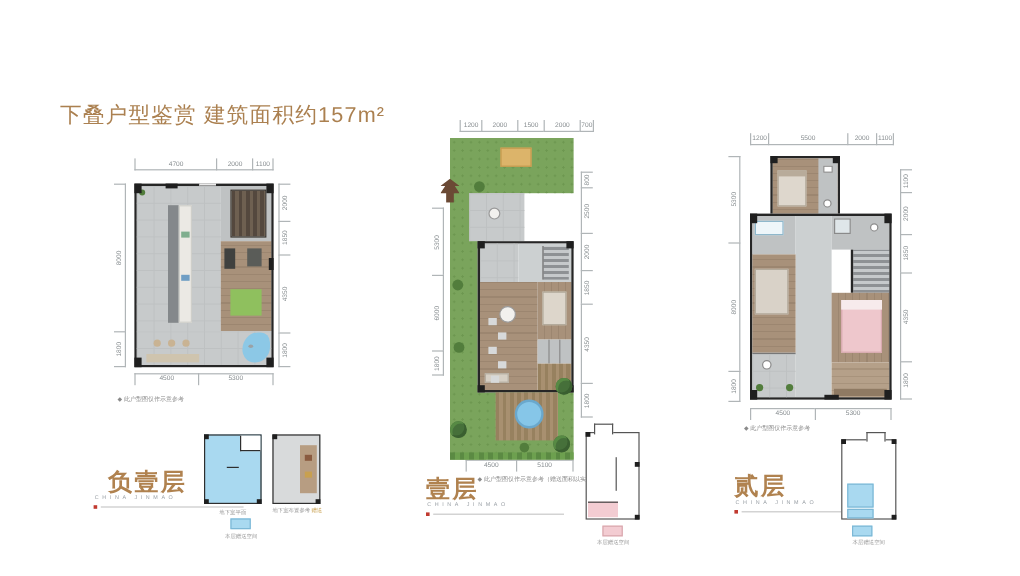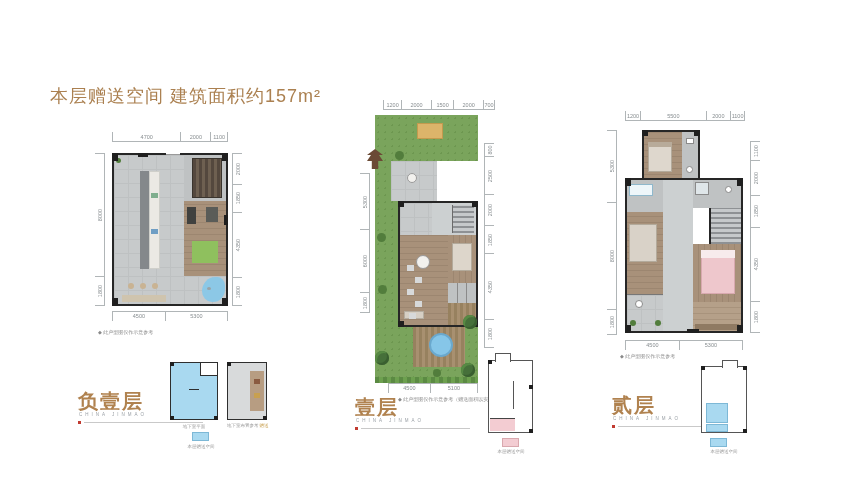--- a/index.html
+++ b/index.html
@@ -48,21 +48,21 @@
   .rule .ln{position:absolute;left:6px;top:1px;right:0;height:1px;background:#c9c9c9}
   .inset{position:absolute;background:#fff;border:1px solid #4a4a4a}
   .cap{position:absolute;font-size:4.5px;color:#9a9a9a;text-align:center;white-space:nowrap}
   .sw{position:absolute;width:17px;height:9px}
 </style>
 </head>
 <body>
 
 <div class="canvas">
 
-  <div class="subtitle">本层赠送空间  建筑面积约157m²</div>
+  <div class="subtitle">下叠户型鉴赏  建筑面积约157m²</div>
 
   <div class="plan" style="left:85px;top:123px;width:165px;height:240px">
     <div class="dim-h t" style="left:27px;top:9px;width:116px">
         <div class="seg" style="flex: 4700 1 0px;">
           <span>4700</span>
         </div>
         <div class="seg" style="flex: 2000 1 0px;">
           <span>2000</span>
         </div>
         <div class="seg" style="flex: 1100 1 0px;">
@@ -320,21 +320,21 @@
       <div class="abs" style="left:8px;top:120px;width:8px;height:8px;background:#fff;border:1px solid #8a8a8a;border-radius:50%"></div>
       <div class="pier" style="left:-2px;top:-2px;width:6px;height:8px"></div>
       <div class="pier" style="right:-2px;top:-2px;width:6px;height:8px"></div>
       <div class="pier" style="left:-2px;bottom:-2px;width:6px;height:8px"></div>
       <div class="pier" style="right:-2px;bottom:-2px;width:6px;height:8px"></div>
       <div class="pier" style="left:60px;bottom:-2px;width:12px;height:4px"></div>
     </div>
     <div class="note" style="left:25px;top:250px">◆ 此户型图仅作示意参考</div>
   </div>
 
-  <div class="plan-label" style="left:78px;top:388px">负壹层</div>
+  <div class="plan-label" style="left:90px;top:388px">负壹层</div>
   <div class="brand" style="left:79px;top:412px">CHINA JINMAO</div>
   <div class="rule" style="left:78px;top:421px;width:125px">
       <i class="dot"></i>
       <i class="ln"></i>
     </div>
 
   <div class="plan-label" style="left:355px;top:394px">壹层</div>
   <div class="brand" style="left:356px;top:418px">CHINA JINMAO</div>
   <div class="rule" style="left:355px;top:427px;width:115px">
       <i class="dot"></i>

